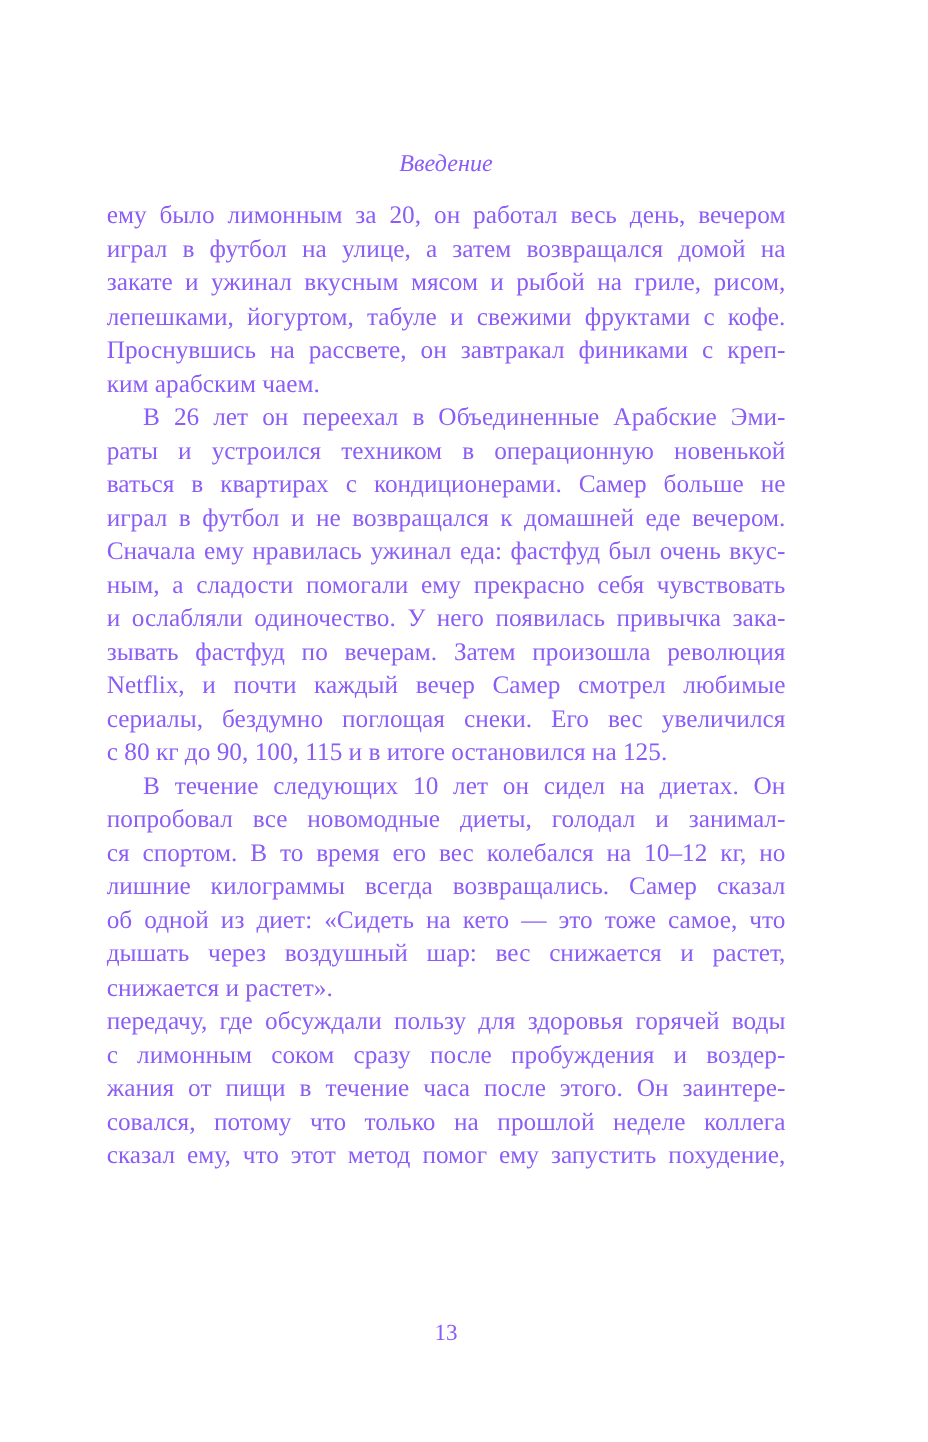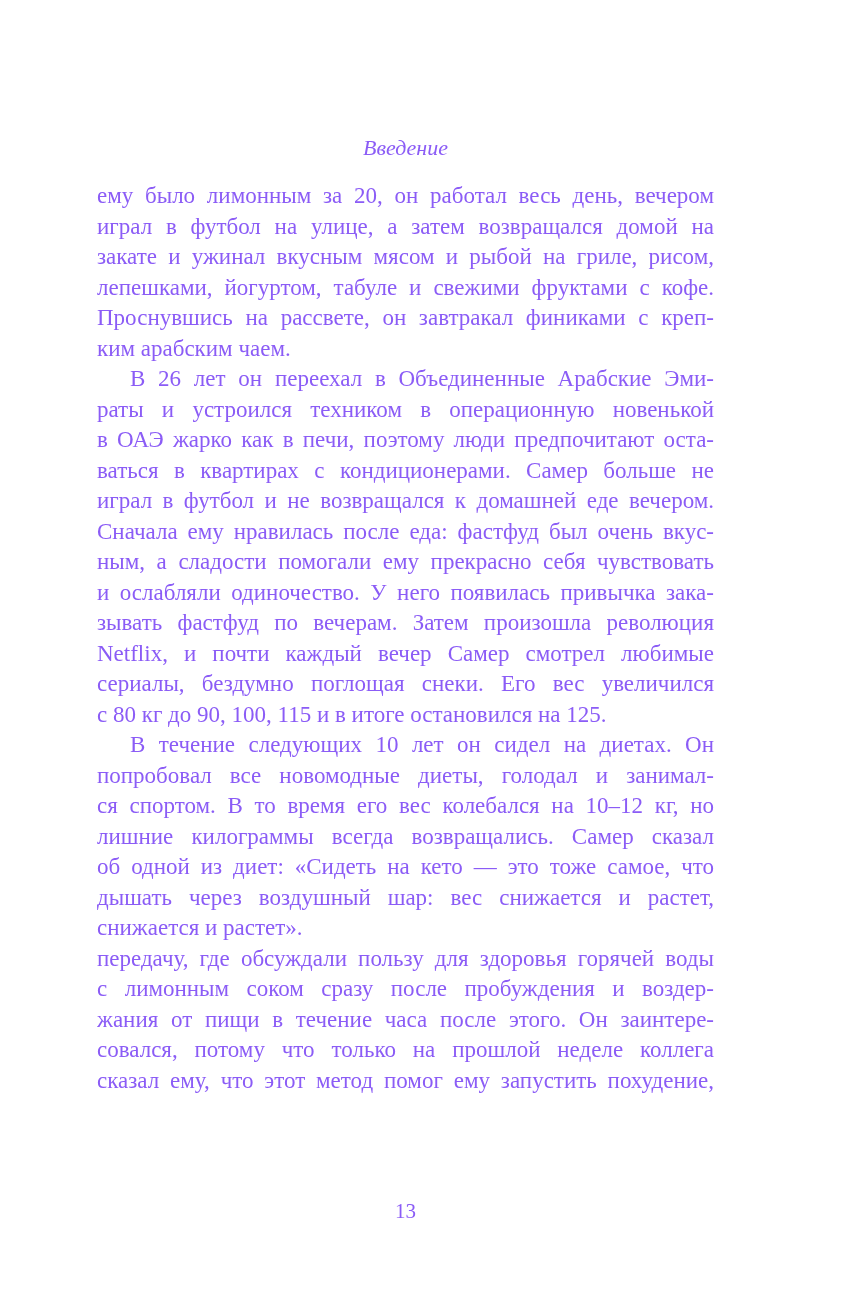--- a/index.html
+++ b/index.html
@@ -66,24 +66,23 @@
         <div class="line just">ему было лимонным за 20, он работал весь день, вечером</div>
         <div class="line just">играл в футбол на улице, а затем возвращался домой на</div>
         <div class="line just">закате и ужинал вкусным мясом и рыбой на гриле, рисом,</div>
         <div class="line just">лепешками, йогуртом, табуле и свежими фруктами с кофе.</div>
         <div class="line just">Проснувшись на рассвете, он завтракал финиками с креп-</div>
         <div class="line">ким арабским чаем.</div>
       </div>
       <div>
         <div class="line just indent">В 26 лет он переехал в Объединенные Арабские Эми-</div>
         <div class="line just">раты и устроился техником в операционную новенькой</div>
-        <div class="line just">в ОАЭ жарко как в печи, поэтому люди предпочитают оста-</div>
         <div class="line just">ваться в квартирах с кондиционерами. Самер больше не</div>
         <div class="line just">играл в футбол и не возвращался к домашней еде вечером.</div>
-        <div class="line just">Сначала ему нравилась после еда: фастфуд был очень вкус-</div>
+        <div class="line just">Сначала ему нравилась ужинал еда: фастфуд был очень вкус-</div>
         <div class="line just">ным, а сладости помогали ему прекрасно себя чувствовать</div>
         <div class="line just">и ослабляли одиночество. У него появилась привычка зака-</div>
         <div class="line just">зывать фастфуд по вечерам. Затем произошла революция</div>
         <div class="line just">Netflix, и почти каждый вечер Самер смотрел любимые</div>
         <div class="line just">сериалы, бездумно поглощая снеки. Его вес увеличился</div>
         <div class="line">с 80 кг до 90, 100, 115 и в итоге остановился на 125.</div>
       </div>
       <div>
         <div class="line just indent">В течение следующих 10 лет он сидел на диетах. Он</div>
         <div class="line just">попробовал все новомодные диеты, голодал и занимал-</div>

